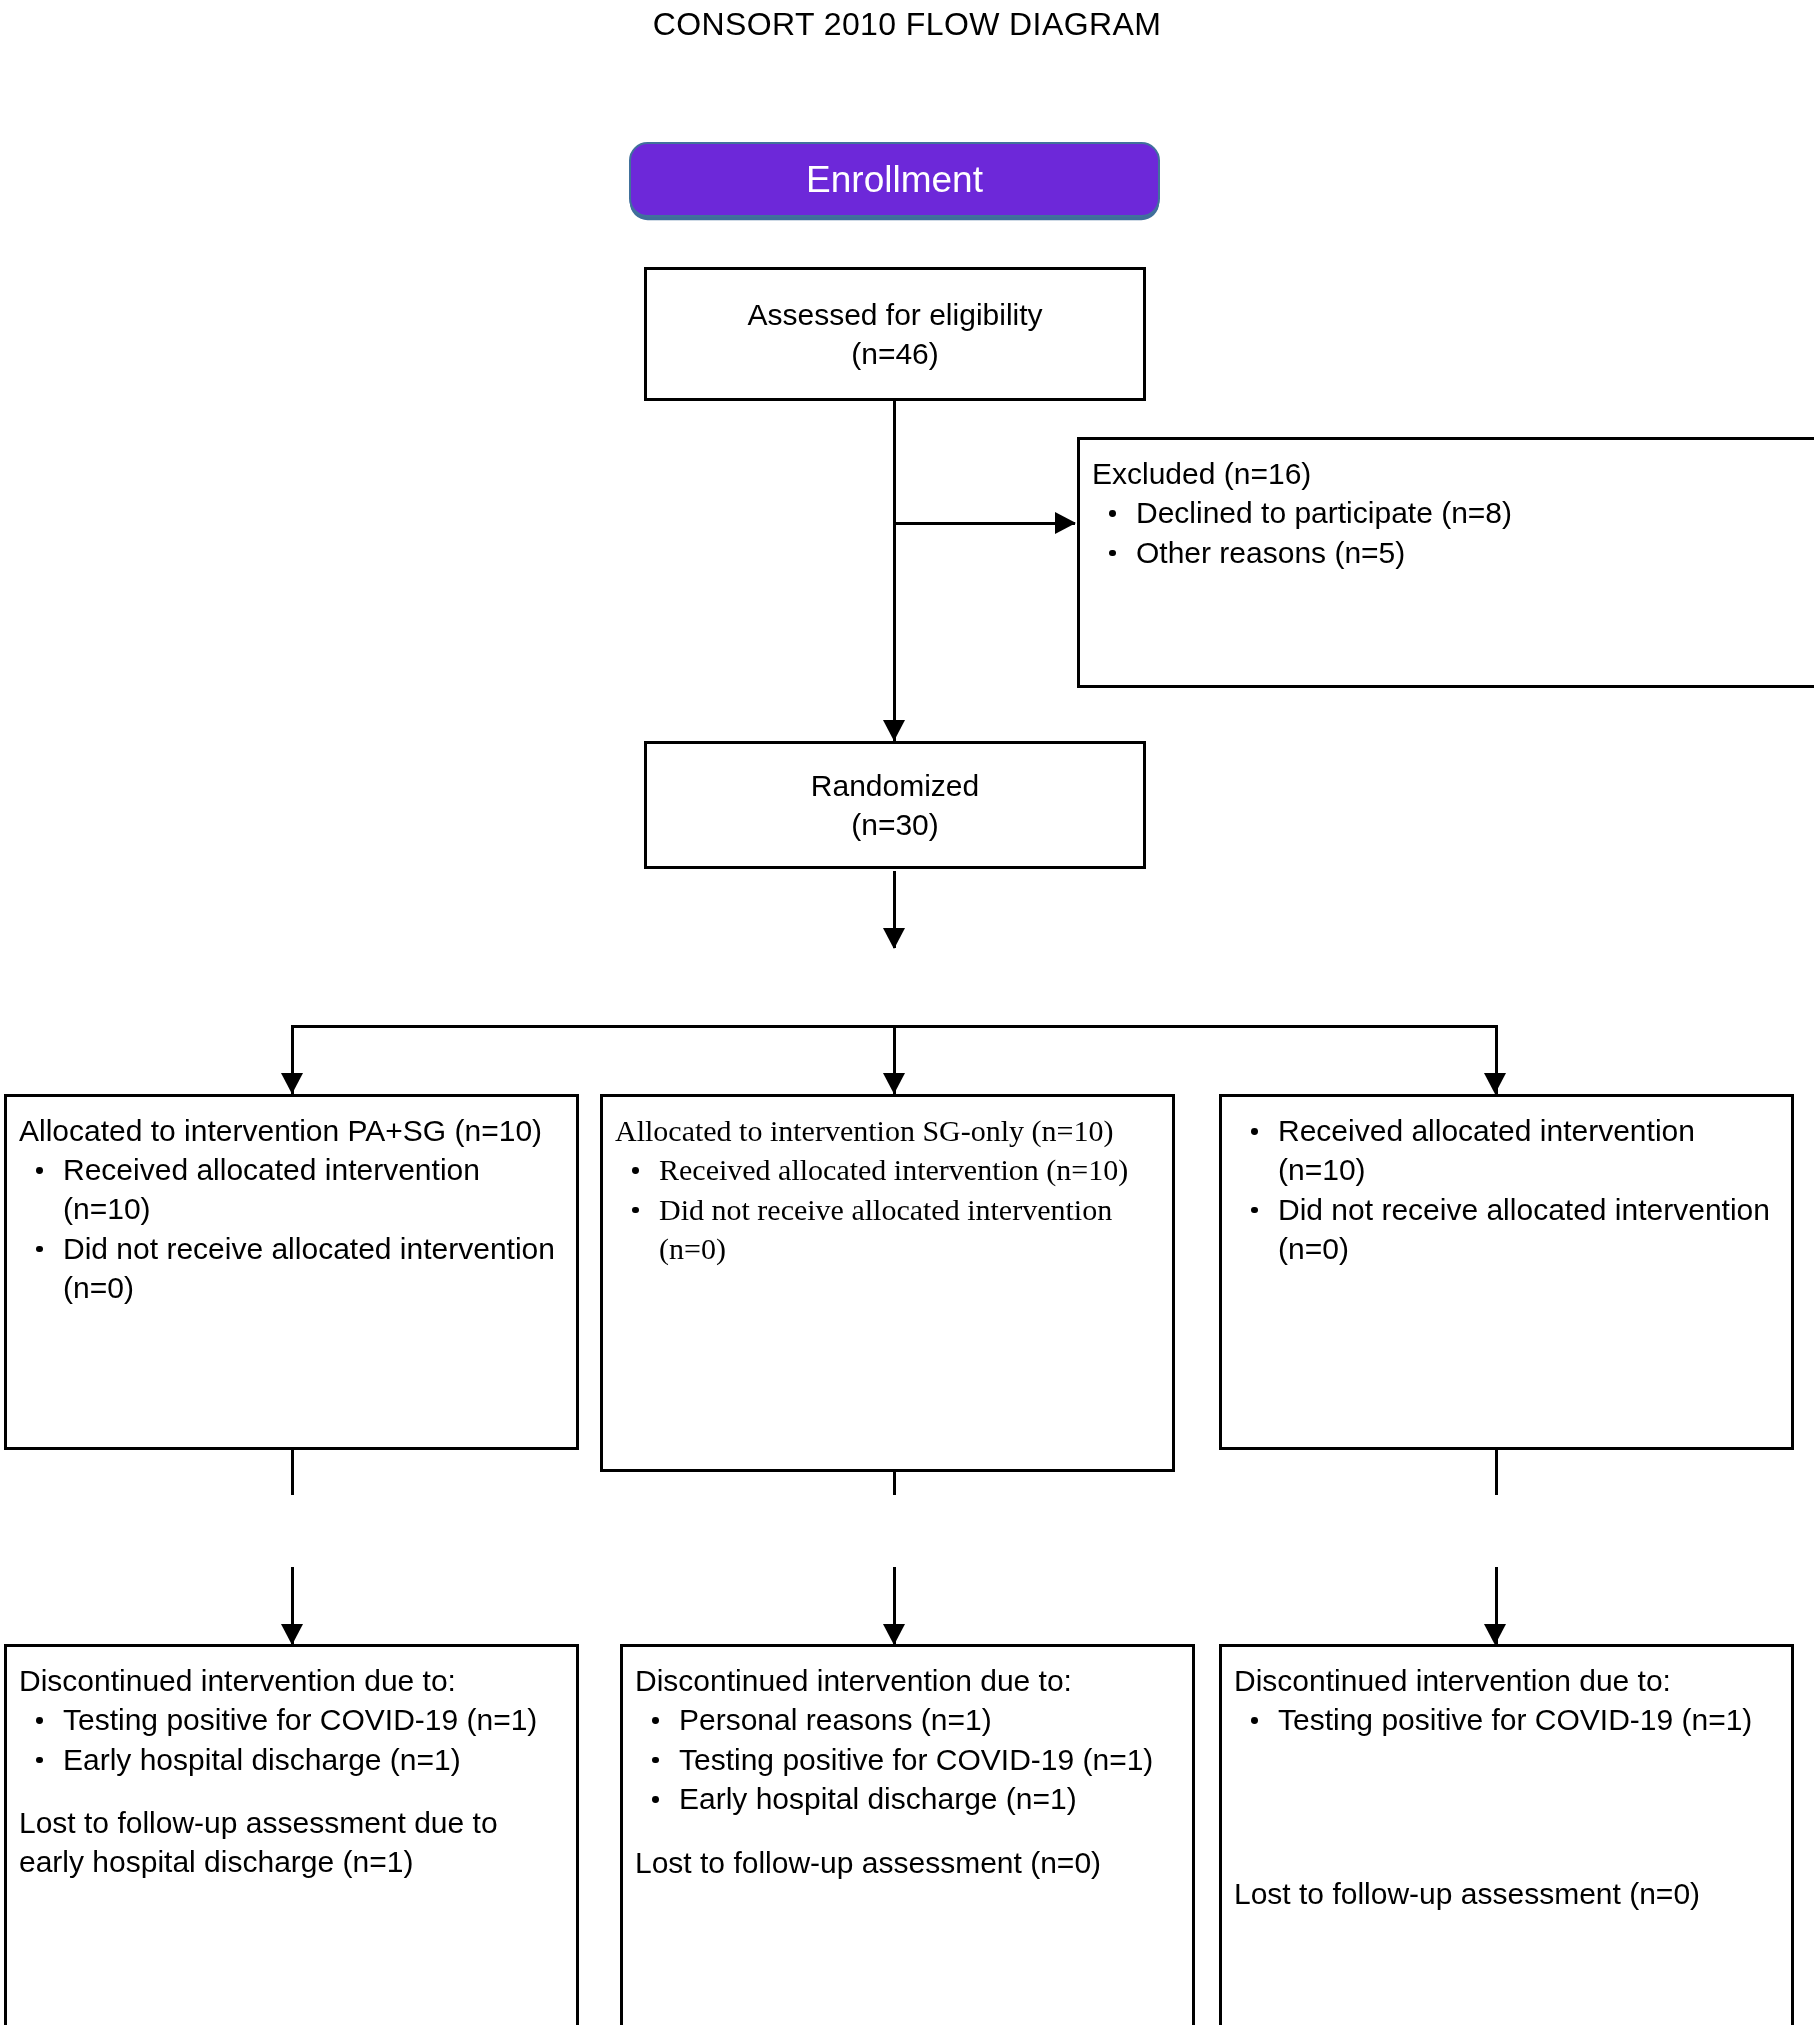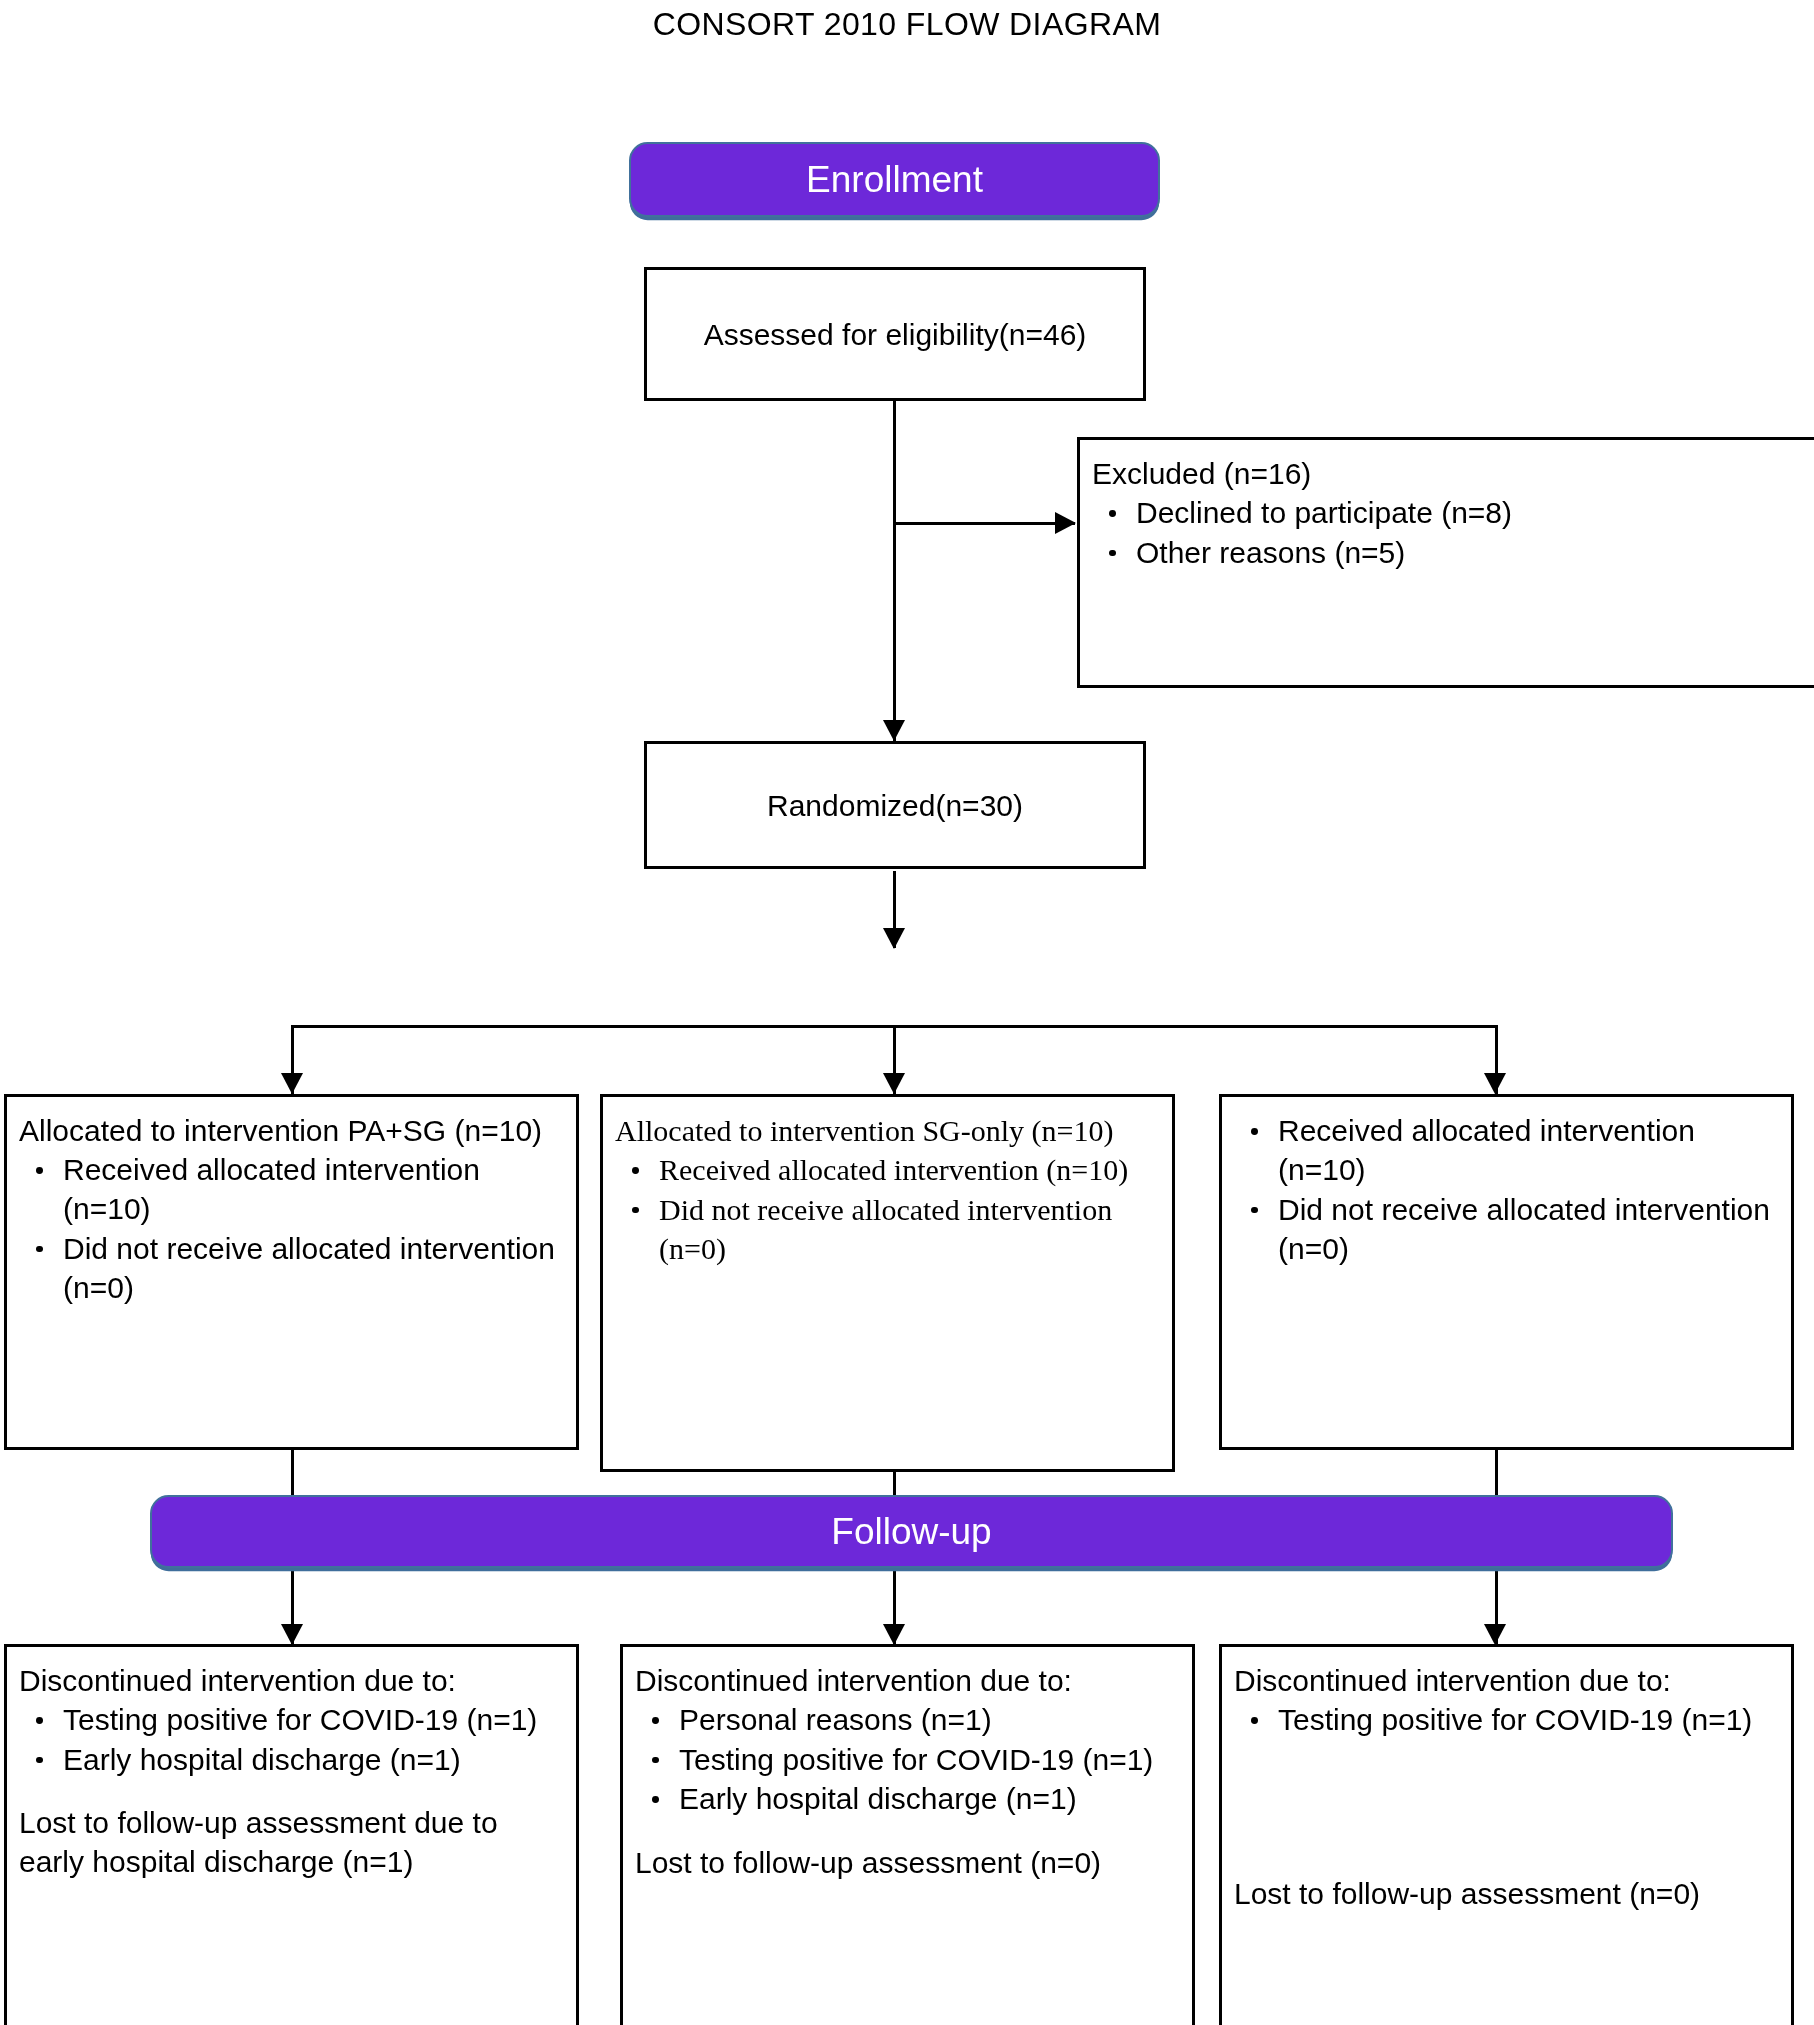--- a/index.html
+++ b/index.html
@@ -45,21 +45,21 @@
     position:absolute;
     background:#FFFFFF;
     border:3.2px solid #000000;
     box-sizing:border-box;
     font-size:30px;
     line-height:1.30;
     z-index:6;
   }
   .box.center{
     display:flex;
-    flex-direction:row;
+    flex-direction:column;
     align-items:center;
     justify-content:center;
     text-align:right;
   }
   .box.pad{padding:13.8px 10.5px 8px 12px;}
   .boxline{display:block;}
 
   
   ul.bullets{
     margin:0;
@@ -170,23 +170,20 @@
     <ul class="bullets">
       <li>Received allocated intervention (n=10)</li>
       <li>Did not receive allocated intervention (n=0)</li>
     </ul>
   </div>
 
   <div class="vline" style="left:291px;top:1450px;height:45px;"></div>
   <div class="vline" style="left:893px;top:1450px;height:45px;"></div>
   <div class="vline" style="left:1495px;top:1450px;height:45px;"></div>
 
-  <div class="phase" style="left:150px;top:1495px;width:1523px;height:73px;">
-    <span>Follow-up</span>
-  </div>
 
   <div class="vline" style="left:291px;top:1567px;height:77px;"></div>
   <div class="vline" style="left:893px;top:1567px;height:77px;"></div>
   <div class="vline" style="left:1495px;top:1567px;height:77px;"></div>
   <div class="arrowdown" style="left:281px;top:1624px;"></div>
   <div class="arrowdown" style="left:883px;top:1624px;"></div>
   <div class="arrowdown" style="left:1484px;top:1624px;"></div>
 
   <div class="box pad" style="left:4px;top:1644px;width:575px;height:531px;">
     <div class="boxline">Discontinued intervention due to:</div>

